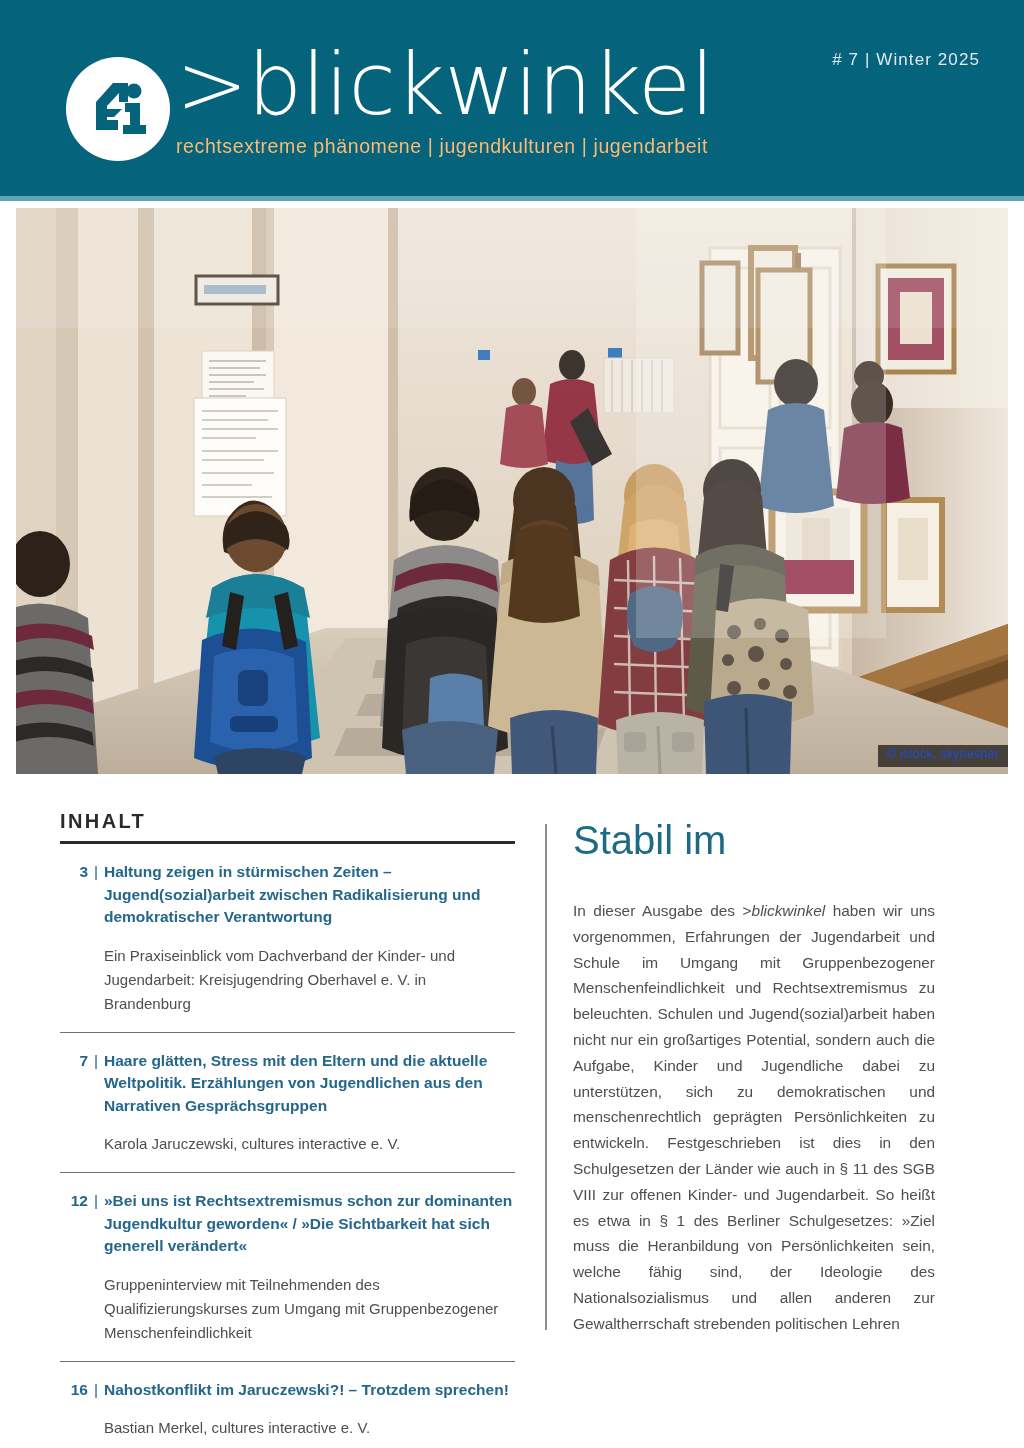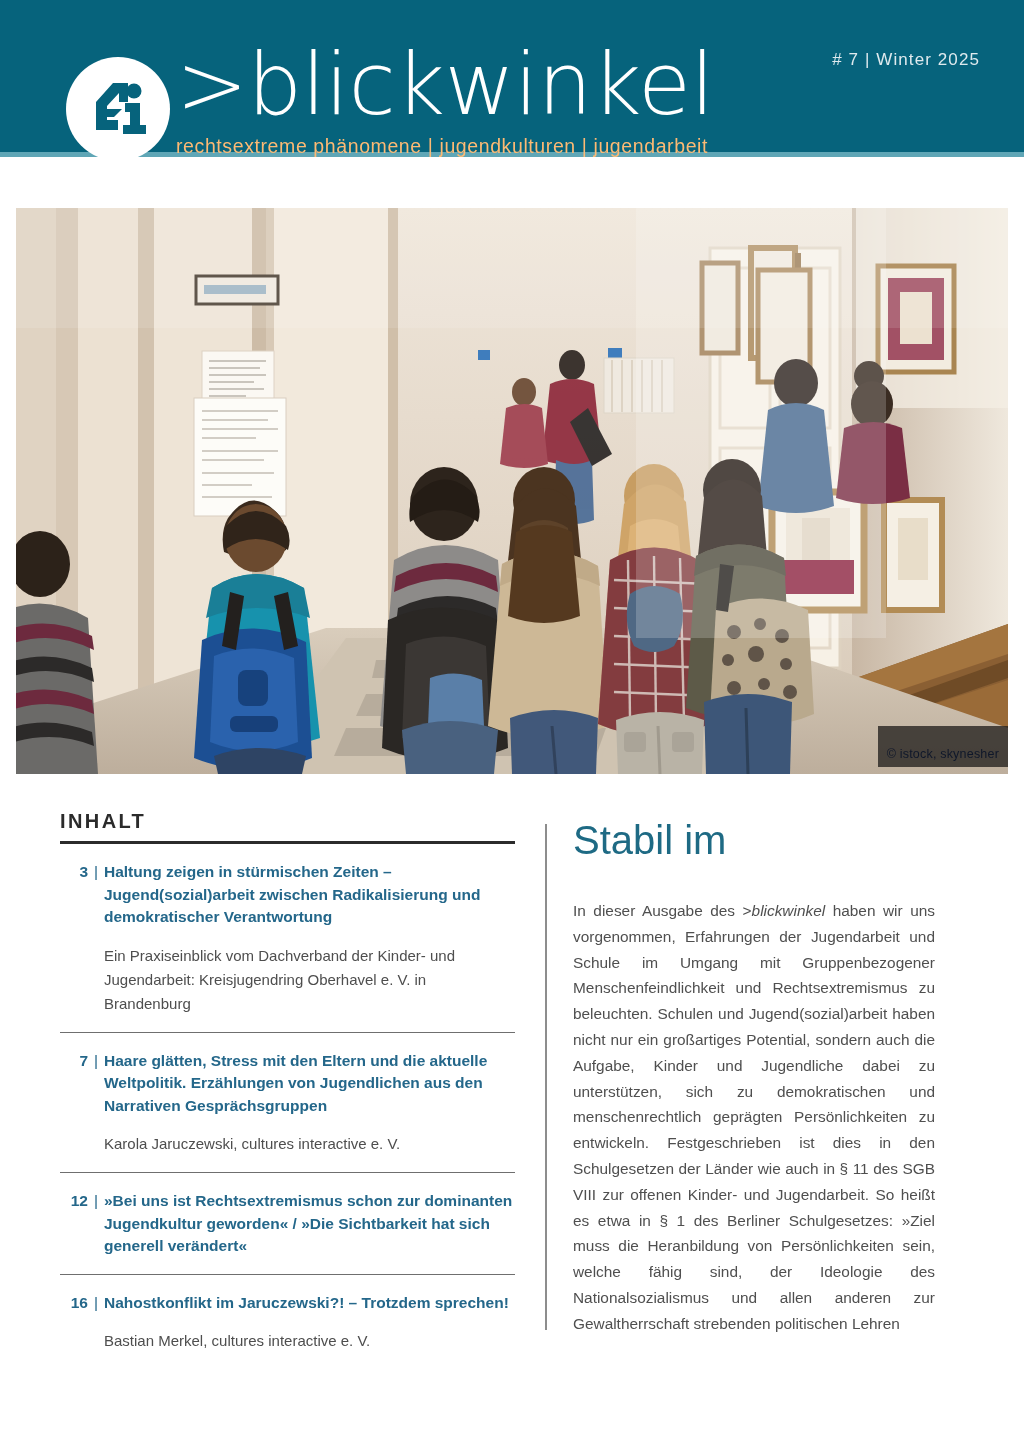--- a/index.html
+++ b/index.html
@@ -11,21 +11,21 @@
     background: #ffffff;
     font-family: "Liberation Sans", "DejaVu Sans", sans-serif;
     overflow: hidden;
     position: relative;
   }
 
   
   .masthead {
     position: relative;
     width: 1024px;
-    height: 152px;
+    height: 196px;
     background: #06637C;
   }
   .masthead-rule {
     width: 1024px;
     height: 5px;
     background: #5fa6b6;
   }
 
   .logo-mark {
     position: absolute;
@@ -86,24 +86,24 @@
     width: 992px;
     height: 566px;
     overflow: hidden;
     background: #cdbfb0;
   }
   .hero-credit {
     position: absolute;
     right: 0px;
     bottom: 7px;
     background: rgba(35,32,30,0.78);
-    color: #0f172a;
+    color: #1d4ed8;
     font-size: 12.5px;
     line-height: 13px;
-    padding: 22px 9px 6px 9px;
+    padding: 3px 9px 6px 9px;
     letter-spacing: 0.2px;
     white-space: nowrap;
     z-index: 40;
   }
   .hero svg { display: block; }
 
   
   .content {
     position: absolute;
     left: 0;
@@ -532,20 +532,21 @@
         </div>
         <div class="toc-sub">Karola Jaruczewski, cultures interactive e. V.</div>
       </li>
 
       <li class="toc-entry">
         <div class="toc-head">
           <span class="toc-page">12</span>
           <span class="toc-bar">|</span>
           <span class="toc-title">»Bei uns ist Rechtsextremismus schon zur dominanten Jugendkultur geworden« / »Die Sichtbarkeit hat sich generell verändert«</span>
         </div>
+        <div class="toc-sub">Gruppeninterview mit Teilnehmenden des Qualifizierungskurses zum Umgang mit Gruppenbezogener Menschenfeindlichkeit</div>
       </li>
 
       <li class="toc-entry">
         <div class="toc-head">
           <span class="toc-page">16</span>
           <span class="toc-bar">|</span>
           <span class="toc-title">Nahostkonflikt im Jaruczewski?! – Trotzdem sprechen!</span>
         </div>
         <div class="toc-sub">Bastian Merkel, cultures interactive e. V.</div>
       </li>

